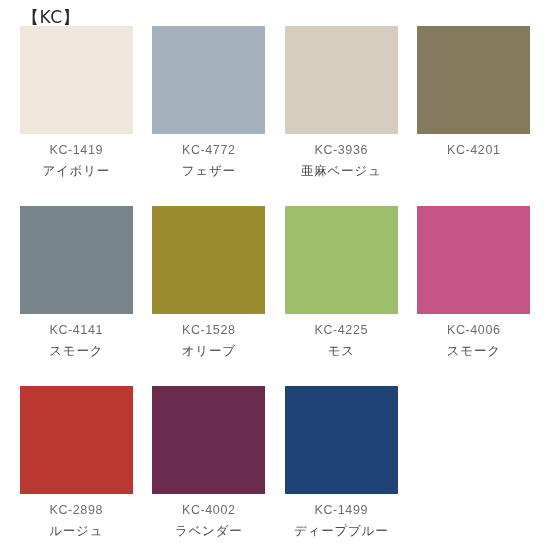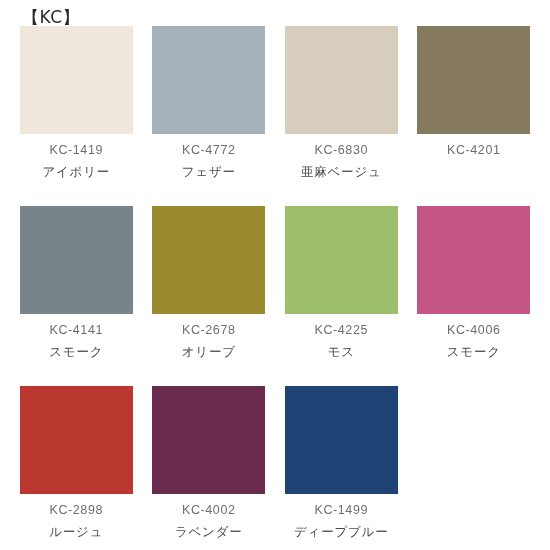--- a/index.html
+++ b/index.html
@@ -58,21 +58,21 @@
     letter-spacing: 0.6px;
     font-family: "Liberation Sans", "DejaVu Sans", sans-serif;
     line-height: 15px;
     white-space: nowrap;
   }
   .cname {
     margin-top: 7px;
     font-size: 12.5px;
     color: #4a4a4a;
     letter-spacing: 0.8px;
-    font-family: Liberation Serif, serif;
+    font-family: Liberation Mono, monospace;
     line-height: 15px;
     white-space: nowrap;
   }
 </style>
 </head>
 <body>
 
 <div class="page">
 
   <div class="header">【KC】</div>
@@ -86,39 +86,39 @@
     </div>
 
     <div class="cell">
       <div class="swatch" style="background-color: rgb(166, 178, 187);"></div>
       <div class="code">KC-4772</div>
       <div class="cname">フェザー</div>
     </div>
 
     <div class="cell">
       <div class="swatch" style="background-color: rgb(214, 205, 190);"></div>
-      <div class="code">KC-6830</div>
+      <div class="code">KC-3936</div>
       <div class="cname">亜麻ベージュ</div>
     </div>
 
     <div class="cell">
       <div class="swatch" style="background-color: rgb(133, 122, 94);"></div>
       <div class="code">KC-4201</div>
     </div>
 
     <div class="cell">
       <div class="swatch" style="background-color: rgb(119, 132, 138);"></div>
       <div class="code">KC-4141</div>
       <div class="cname">スモーク</div>
     </div>
 
 
     <div class="cell">
       <div class="swatch" style="background-color: rgb(154, 139, 46);"></div>
-      <div class="code">KC-2678</div>
+      <div class="code">KC-1528</div>
       <div class="cname">オリーブ</div>
     </div>
 
     <div class="cell">
       <div class="swatch" style="background-color: rgb(157, 191, 107);"></div>
       <div class="code">KC-4225</div>
       <div class="cname">モス</div>
     </div>
 
     <div class="cell">

